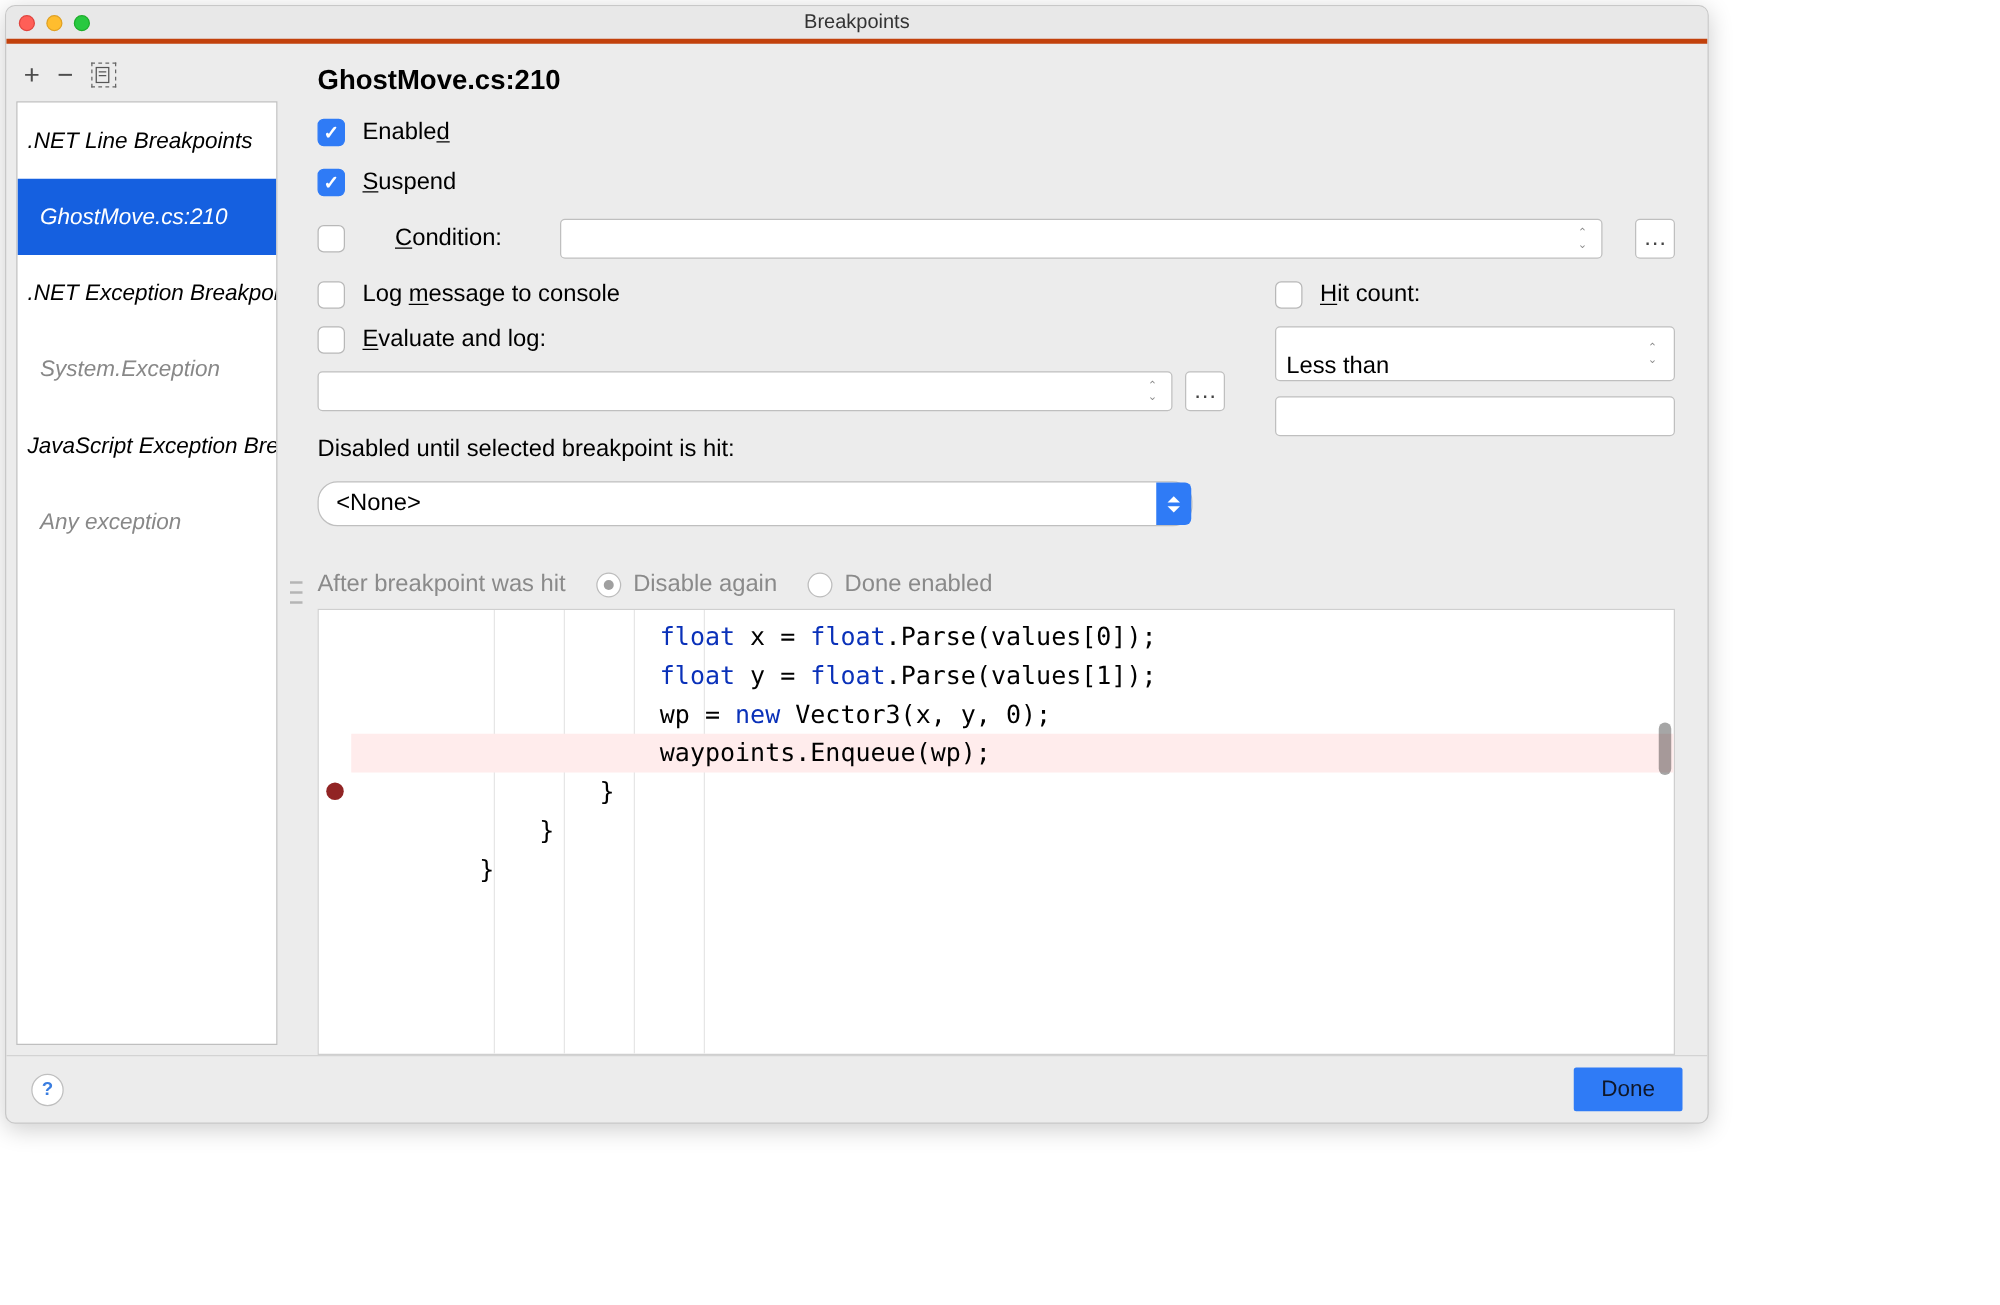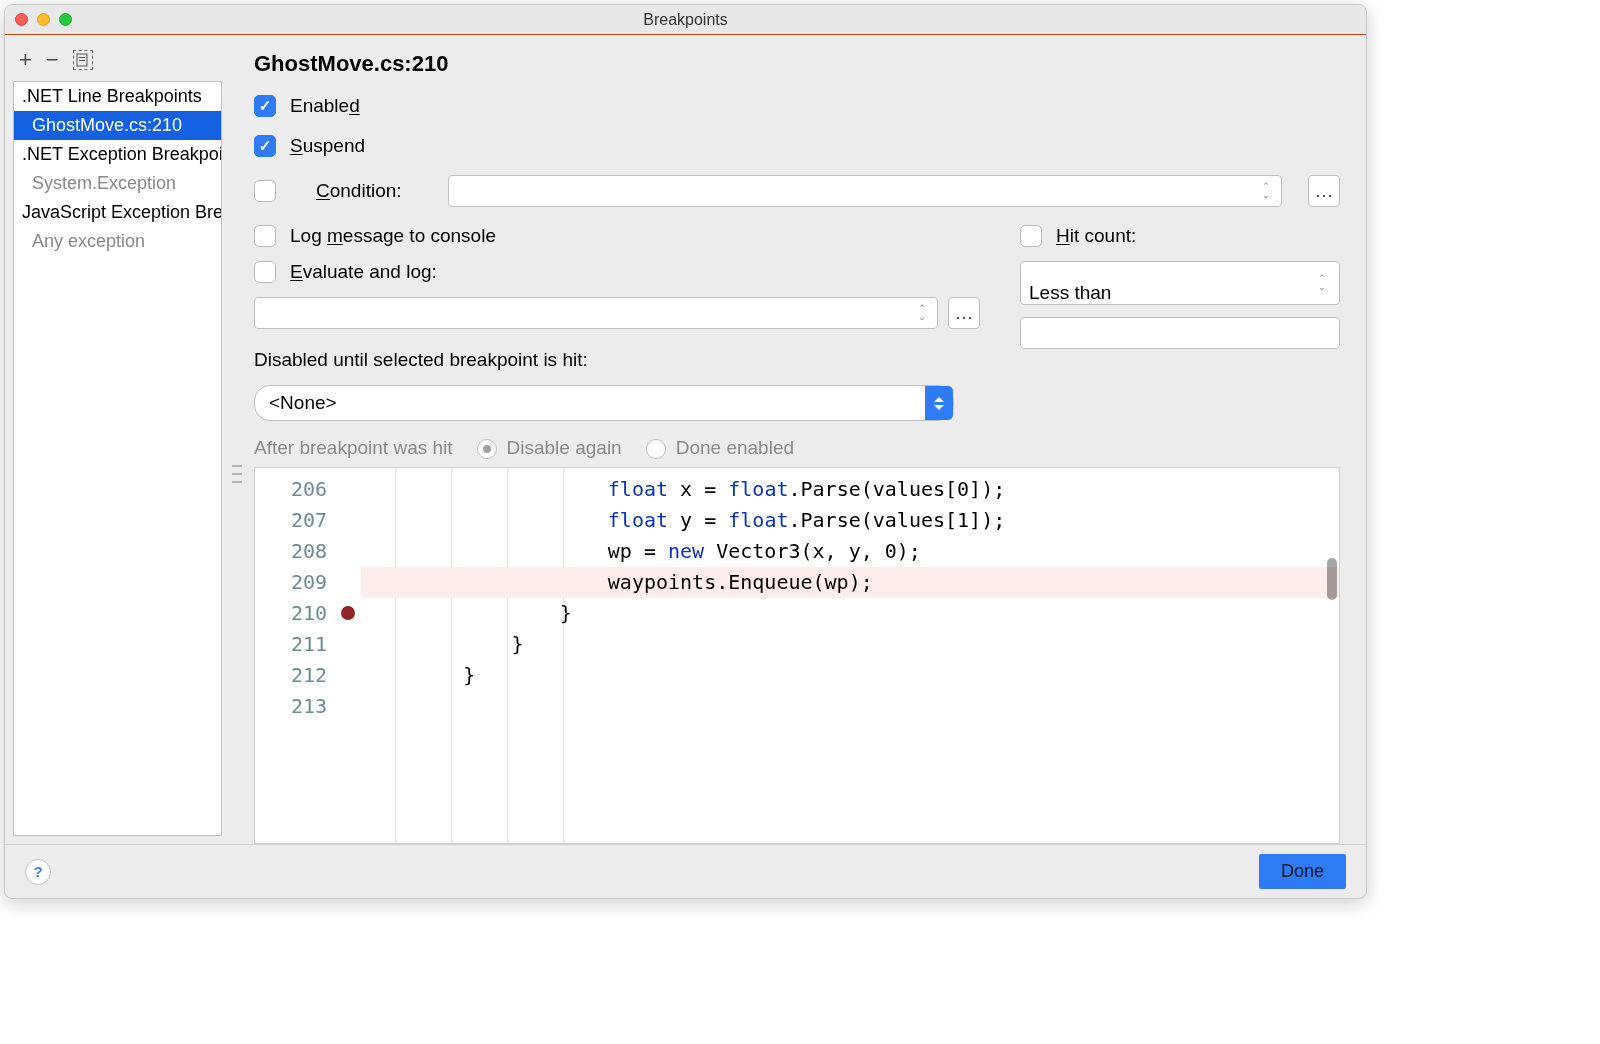--- a/index.html
+++ b/index.html
@@ -24,21 +24,21 @@
   flex-direction: column;
   overflow: hidden;
 }
 .titlebar {
   height: 30px;
   display: flex;
   align-items: center;
   padding: 0 10px;
   position: relative;
   background: #e8e8e8;
-  border-bottom: 1px solid #c2410c;
+  border-bottom: 4px solid #c2410c;
 }
 .traffic { display: flex; gap: 9px; }
 .traffic .dot {
   width: 13px; height: 13px; border-radius: 50%;
 }
 .dot.red { background:#ff5f57; border:1px solid #e0443e;}
 .dot.yellow { background:#ffbd2e; border:1px solid #dfa023;}
 .dot.green { background:#28c940; border:1px solid #1dad2b;}
 .title-text {
   position: absolute;
@@ -86,24 +86,25 @@
 }
 .group-icon svg { width:14px; height:14px; }
 .bp-list {
   flex: 1;
   background: #fff;
   border: 1px solid #bfbfbf;
   overflow: hidden;
   font-size: 18px;
 }
 .bp-item {
-  padding: 4px 8px;
+  padding: 20px 8px;
   white-space: nowrap;
   overflow: hidden;
   cursor: pointer;
+  font-style: italic;
 }
 .bp-item.selected {
   background: #1560e0;
   color: #fff;
   padding-left: 18px;
 }
 .bp-item.child { padding-left: 18px; color:#888; }
 .details {
   flex: 1;
   position: relative;
@@ -198,21 +199,21 @@
 .disabled-until .cap {
   width:28px;height:100%;
   background:#2f7bf6; border-radius:0 5px 5px 0;
   display:flex;flex-direction:column;align-items:center;justify-content:center;
 }
 .disabled-until .cap .tri {
   width:0;height:0;border-left:5px solid transparent;border-right:5px solid transparent;
 }
 .disabled-until .cap .up { border-bottom:5px solid #fff; margin-bottom:3px;}
 .disabled-until .cap .down { border-top:5px solid #fff;}
-.radio-row { display:flex; align-items:center; gap:24px; color:#8a8a8a; margin-bottom:8px;}
+.radio-row { display:flex; align-items:center; gap:24px; color:#8a8a8a; margin-bottom:8px;margin-top:20px;}
 .radio-row .lead { color:#8a8a8a; }
 .radio {
   width:20px;height:20px;border-radius:50%;
   border:1px solid #bcbcbc; background:#fff;
   display:inline-flex;align-items:center;justify-content:center;
   margin-right:10px; vertical-align:middle;
 }
 .radio.on::after {
   content:""; width:8px;height:8px; border-radius:50%; background:#a0a0a0;
 }
@@ -360,30 +361,20 @@
           </div>
         </div>
 
         <div class="radio-row">
           <span class="lead">After breakpoint was hit</span>
           <span><span class="radio on"></span><span>Disable again</span></span>
           <span><span class="radio"></span><span>Done enabled</span></span>
         </div>
 
         <div class="code-area">
-          <div class="gutter" id="gutter">
-              <div>206</div>
-              <div>207</div>
-              <div>208</div>
-              <div>209</div>
-              <div>210</div>
-              <div>211</div>
-              <div>212</div>
-              <div>213</div>
-            </div>
           <div class="bp-col" id="bpcol">
               <div class="bp-dot" style="top: 138px;"></div>
             </div>
           <div class="indent-guides" id="guides">
               <div class="g" style="left: 140px;"></div>
               <div class="g" style="left: 196px;"></div>
               <div class="g" style="left: 252px;"></div>
               <div class="g" style="left: 308px;"></div>
             </div>
           <div class="code-lines" id="codelines"><div class="line">                    <span class="kw">float</span> x = <span class="kw">float</span>.Parse(values[0]);</div><div class="line">                    <span class="kw">float</span> y = <span class="kw">float</span>.Parse(values[1]);</div><div class="line"></div><div class="line">                    wp = <span class="kw">new</span> Vector3(x, y, 0);</div><div class="line hl-line">                    waypoints.Enqueue(wp);</div><div class="line">                }</div><div class="line">            }</div><div class="line">        }</div></div>

